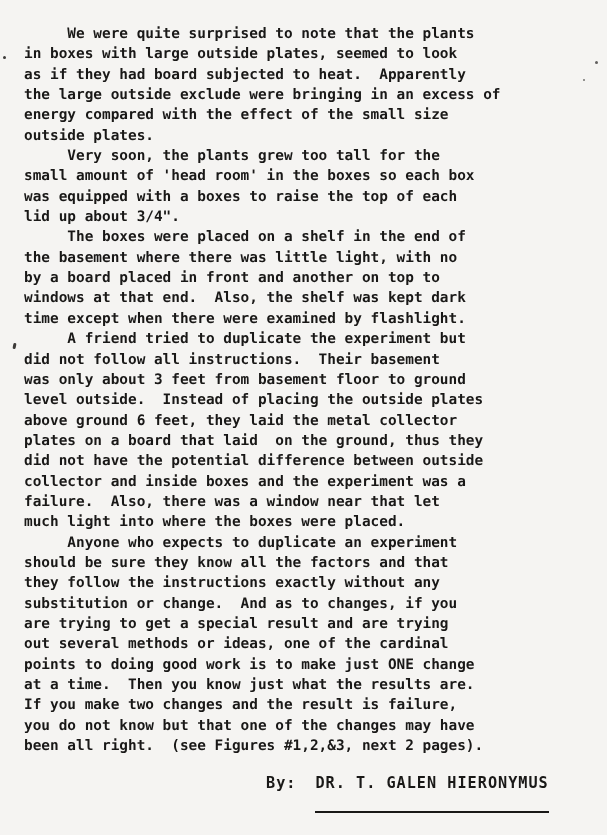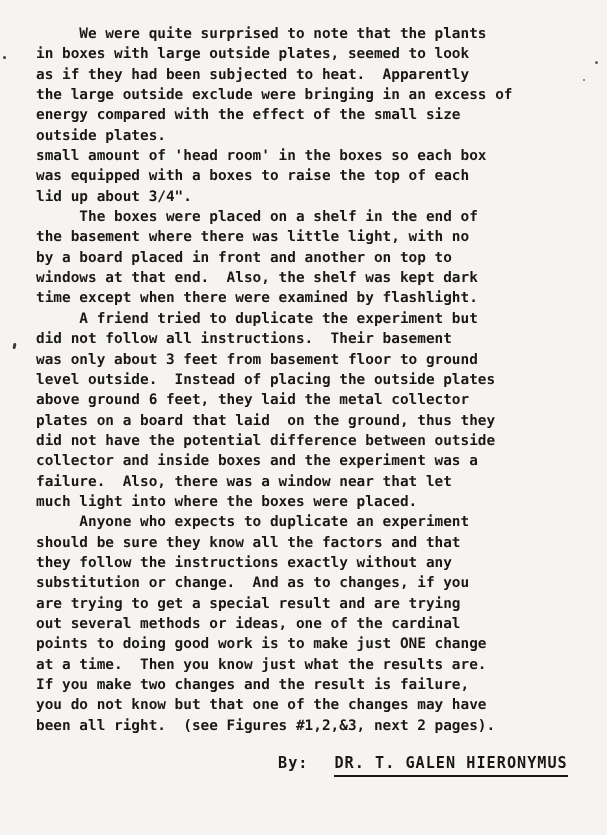--- a/index.html
+++ b/index.html
@@ -12,21 +12,21 @@
     width: 607px;
     height: 835px;
     margin: 0 auto;
     background: #f5f4f2;
     overflow: hidden;
     font-family: "DejaVu Sans Mono", "Liberation Mono", monospace;
     color: #191817;
   }
   .textblock {
     position: absolute;
-    left: 36px;
+    left: 24px;
     top: 24px;
     right: 0;
   }
   .ln {
     white-space: pre;
     font-size: 14.4px;
     font-weight: 700;
     line-height: 20.35px;
     letter-spacing: 0px;
     text-rendering: geometricPrecision;
@@ -38,46 +38,47 @@
     font-size: 15.2px;
     font-weight: 700;
     letter-spacing: 1px;
     line-height: 22px;
   }
   .sig-by {
     display: inline-block;
   }
   .sig-author {
     display: inline-block;
-    margin-left: 26px;
+    margin-left: 19px;
     border-bottom: 2.5px solid #191817;
-    padding-bottom: 1px;
+    padding-bottom: 17px;
   }
   .speck {
     position: absolute;
     background: #3c3a38;
     border-radius: 50%;
   }
   .speck.s1 { left: 3px;  top: 56px;  width: 3px; height: 3px; }
   .speck.s2 { left: 13px; top: 343px; width: 3px; height: 6px; border-radius: 2px; transform: rotate(12deg); }
   .speck.s3 { left: 595px; top: 61px; width: 3px; height: 3px; opacity: .8; }
   .speck.s4 { left: 583px; top: 79px; width: 2px; height: 2px; opacity: .7; }
 </style>
 </head>
 <body>
 
 <div class="page">
 
   <div class="textblock">
     <div class="ln">     We were quite surprised to note that the plants</div>
     <div class="ln">in boxes with large outside plates, seemed to look</div>
-    <div class="ln">as if they had been subjected to heat.  Apparently</div>
+    <div class="ln">as if they had board subjected to heat.  Apparently</div>
     <div class="ln">the large outside exclude were bringing in an excess of</div>
     <div class="ln">energy compared with the effect of the small size</div>
     <div class="ln">outside plates.</div>
+    <div class="ln">     Very soon, the plants grew too tall for the</div>
     <div class="ln">small amount of 'head room' in the boxes so each box</div>
     <div class="ln">was equipped with a boxes to raise the top of each</div>
     <div class="ln">lid up about 3/4".</div>
     <div class="ln">     The boxes were placed on a shelf in the end of</div>
     <div class="ln">the basement where there was little light, with no</div>
     <div class="ln">by a board placed in front and another on top to</div>
     <div class="ln">windows at that end.  Also, the shelf was kept dark</div>
     <div class="ln">time except when there were examined by flashlight.</div>
     <div class="ln">     A friend tried to duplicate the experiment but</div>
     <div class="ln">did not follow all instructions.  Their basement</div>

